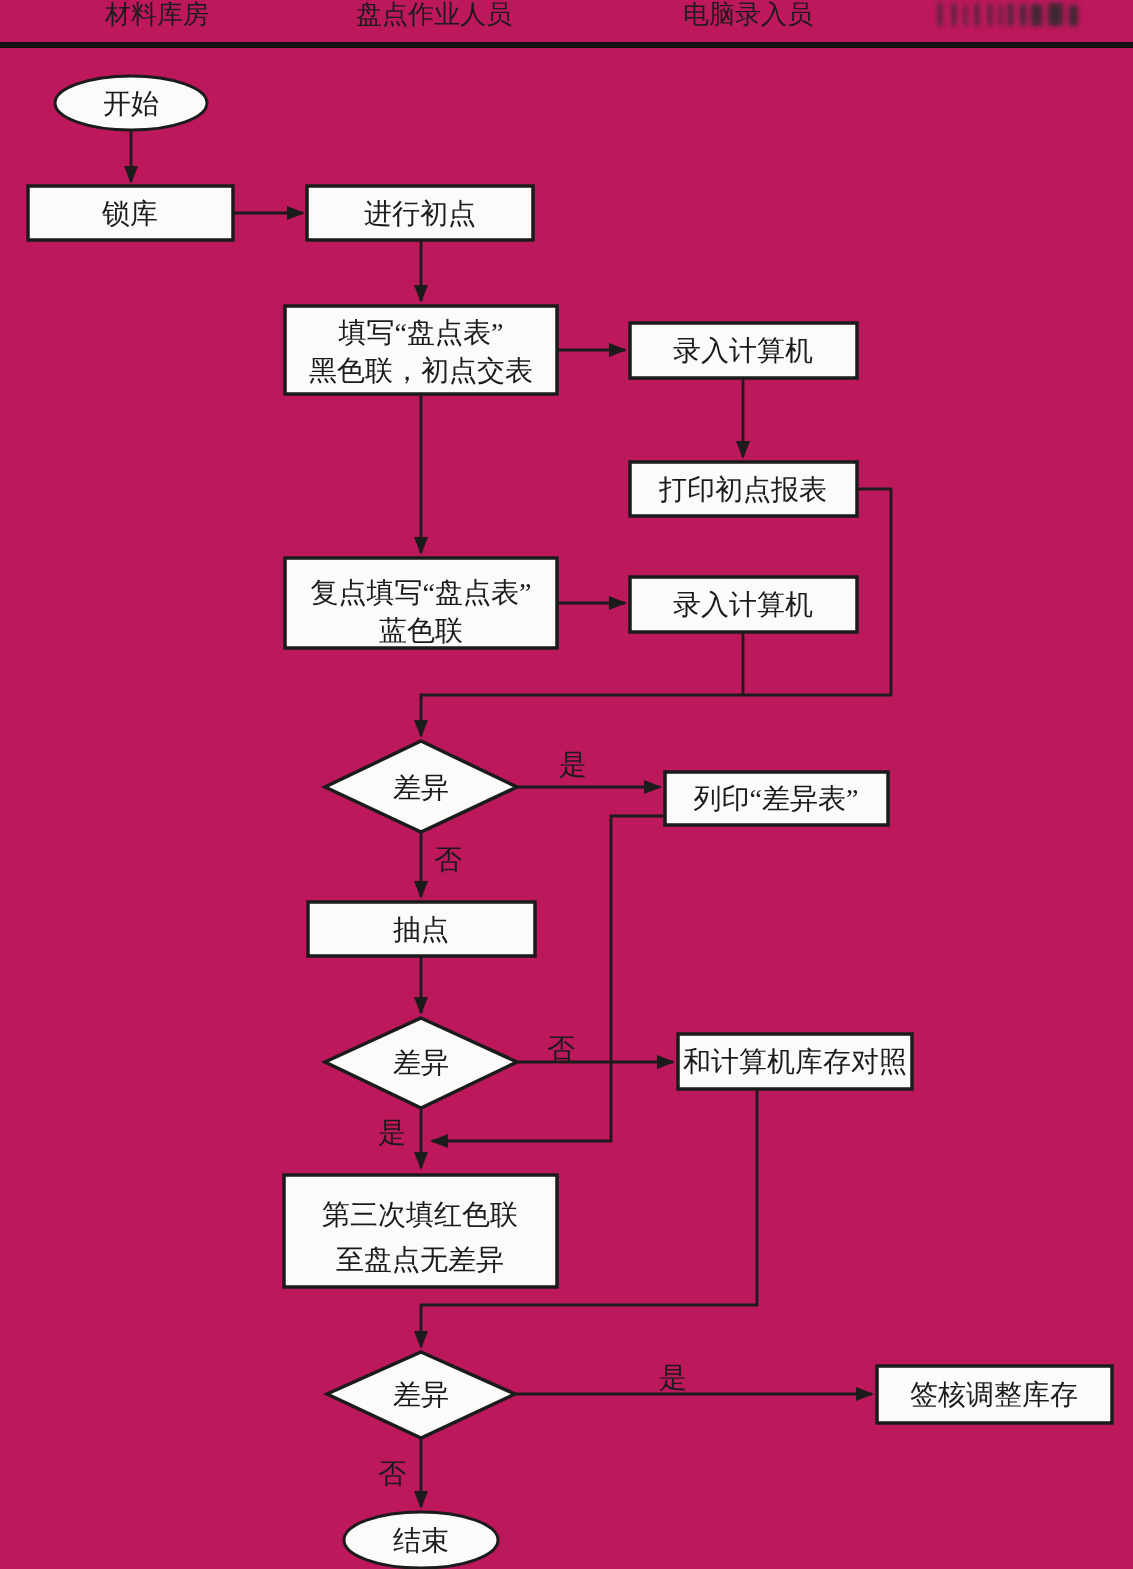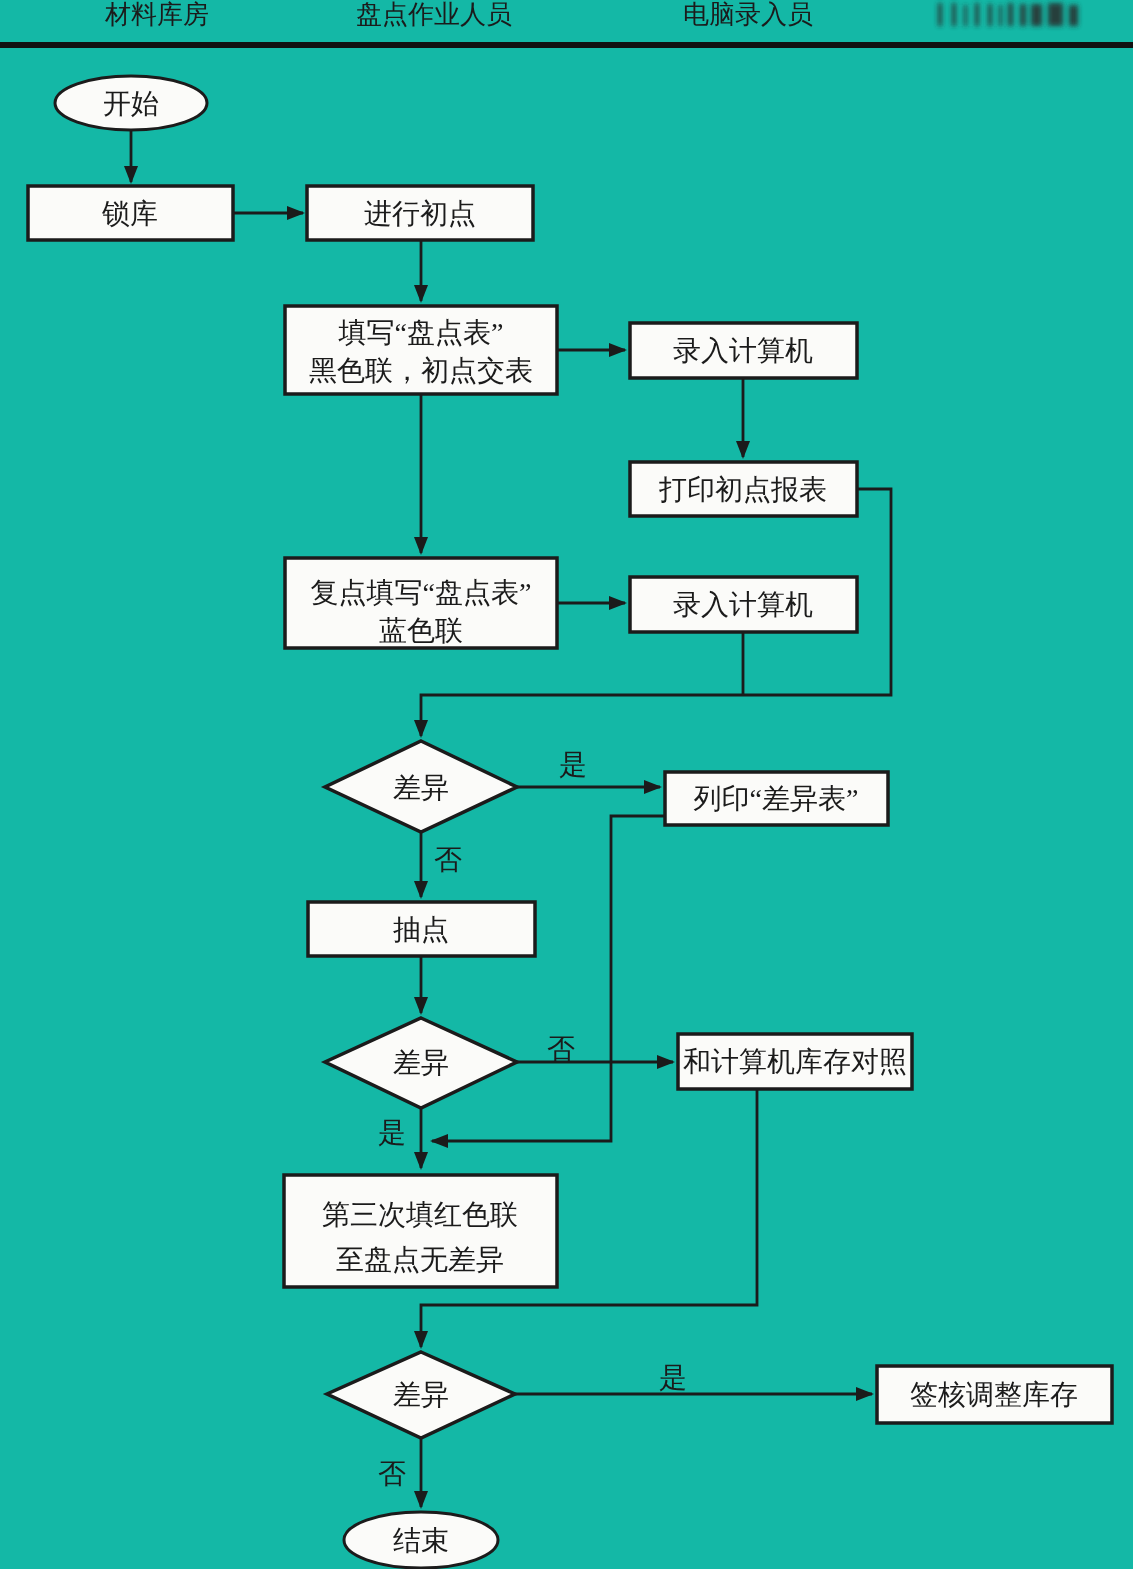--- a/index.html
+++ b/index.html
@@ -1,20 +1,20 @@
 <!DOCTYPE html>
 <html><head>
 <meta charset="utf-8">
 <style>
   html,body{margin:0;padding:0;background:#e8e8e6;}
   .page{
     position:relative;
     width:1133px;height:1569px;
     margin:0 auto;
-    background:#14b8a6;
+    background:#be185d;
     font-family:"Liberation Serif","DejaVu Serif",serif;
     overflow:hidden;
   }
   svg{display:block}
   svg text{
     fill:#1b1b1b;
     font-family:"Liberation Serif","DejaVu Serif",serif;
   }
   .node-label{font-size:28px;}
   .edge-label{font-size:28px;}

